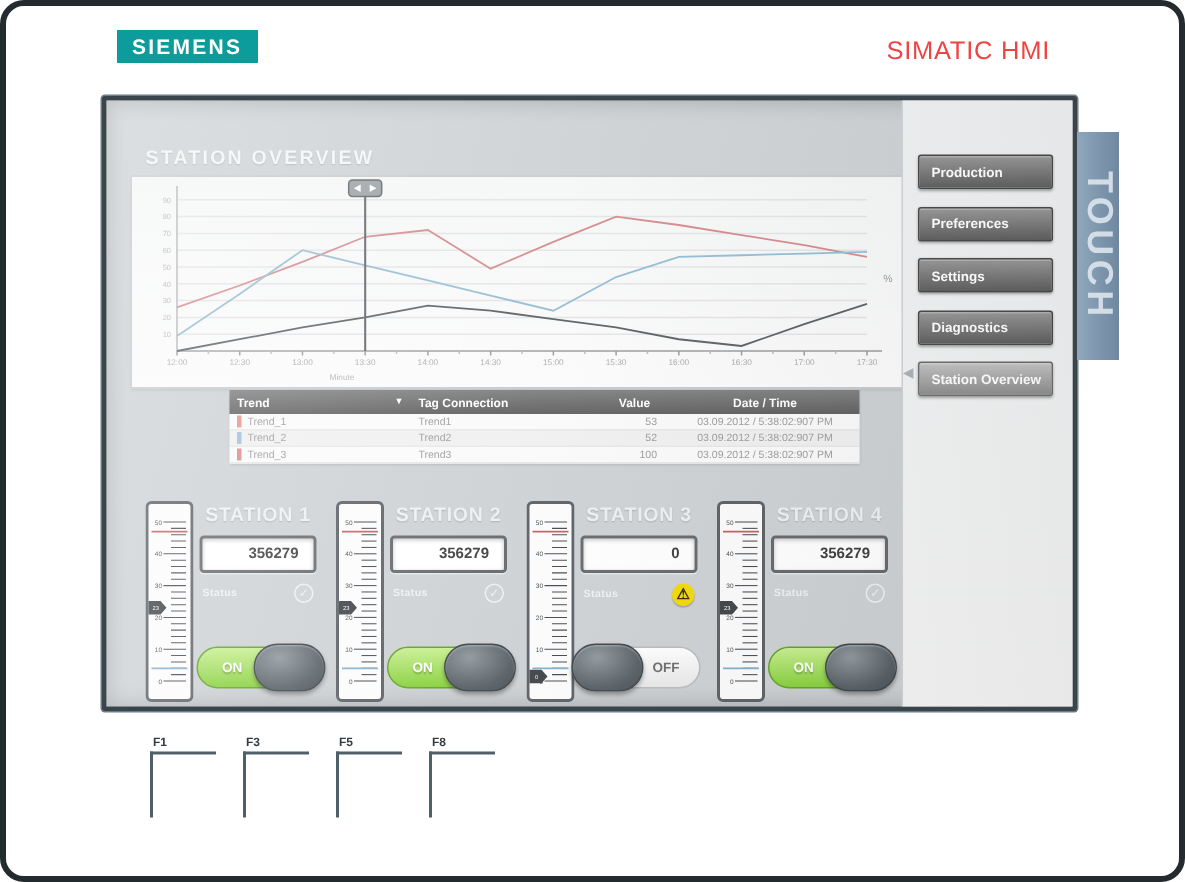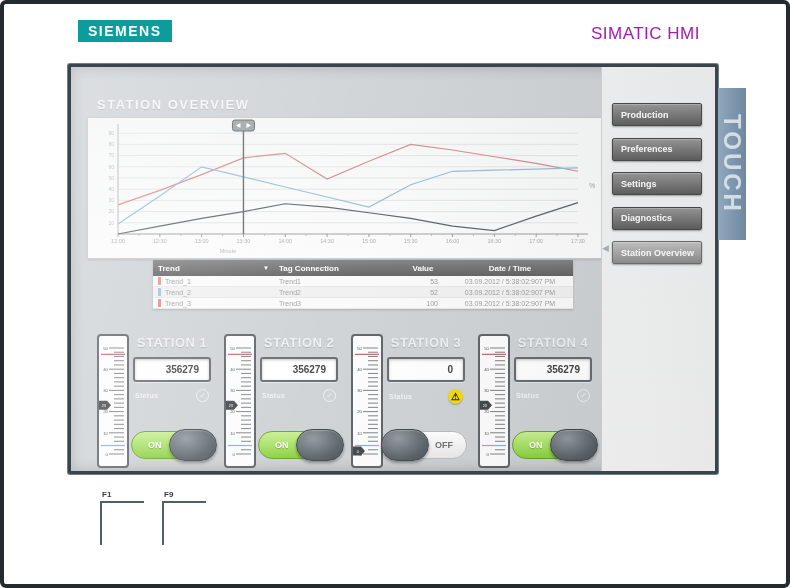--- a/index.html
+++ b/index.html
@@ -1,28 +1,28 @@
 <!DOCTYPE html>
 <html><head>
 <meta charset="utf-8">
 <style>
   html,body{margin:0;padding:0;background:#ffffff;}
   *{box-sizing:border-box;font-family:"Liberation Sans",sans-serif;}
   .device{
     position:relative;width:790px;height:588px;overflow:hidden;
-    border:4px solid #232b2f;border-radius:6px;
+    border:4px solid #232b2f;border-radius:16px;
     background:
       linear-gradient(180deg, rgba(255,255,255,0.20) 0%, rgba(255,255,255,0) 10%),
       linear-gradient(188deg, rgba(0,0,0,0) 72%, rgba(12,28,20,0.42) 97%),
       linear-gradient(102deg,#99a6b2 0%,#8b99a7 38%,#76ersion 60%,#768795 62%,#5f707a 85%,#4d5b58 100%);
   }
   .device::before{content:"";position:absolute;inset:0;border:1px solid rgba(255,255,255,.35);border-radius:3px;pointer-events:none;z-index:40;}
   .logo{position:absolute;left:74px;top:16px;background:#0d9c9c;color:#fff;
     font-weight:bold;font-size:14px;letter-spacing:1.5px;padding:3px 10px;z-index:5;}
-  .product{position:absolute;right:86px;top:20px;color:#a21caf;font-size:17px;letter-spacing:.5px;z-index:5;}
+  .product{position:absolute;right:86px;top:20px;color:#ef4444;font-size:17px;letter-spacing:.5px;z-index:5;}
   .touch-band{position:absolute;left:714px;top:84px;width:28px;height:152px;z-index:5;
     background:linear-gradient(90deg,#90a7bc,#6f88a0);display:flex;align-items:center;justify-content:center;}
   .touch-band span{writing-mode:vertical-rl;font-weight:bold;font-size:24px;color:rgba(226,234,241,.85);letter-spacing:3px;}
 
   .screen{position:absolute;left:64px;top:60px;width:650px;height:410px;background:#cdd1d4;
     border:3px solid #39444b;border-radius:2px;z-index:3;
     box-shadow:inset 0 0 14px rgba(0,0,0,.22), 0 0 0 1px #6f7d87, 0 1px 0 rgba(255,255,255,.25);}
   .screen::after{content:"";position:absolute;inset:0;z-index:30;pointer-events:none;
     background:linear-gradient(105deg, rgba(255,255,255,.30) 0%, rgba(255,255,255,.06) 45%, rgba(30,30,30,.06) 100%);}
   .screen-title{position:absolute;left:26px;top:30px;font-weight:bold;font-size:13px;color:#f3f5f6;
@@ -434,17 +434,25 @@
         <div class="menu-btn menu-btn-active" style="top:174px">Station Overview</div>
       </div>
   </div>
 
   <div class="fkeys" id="fkeys">
       <div class="fkey">
         <span class="fkey-label">F1</span>
         <div class="fkey-corner"></div>
       </div>
       <div class="fkey">
-        <span class="fkey-label">F9</span>
+        <span class="fkey-label">F3</span>
+        <div class="fkey-corner"></div>
+      </div>
+      <div class="fkey">
+        <span class="fkey-label">F5</span>
+        <div class="fkey-corner"></div>
+      </div>
+      <div class="fkey">
+        <span class="fkey-label">F8</span>
         <div class="fkey-corner"></div>
       </div>
     </div>
 </div>
 
 </body></html>

